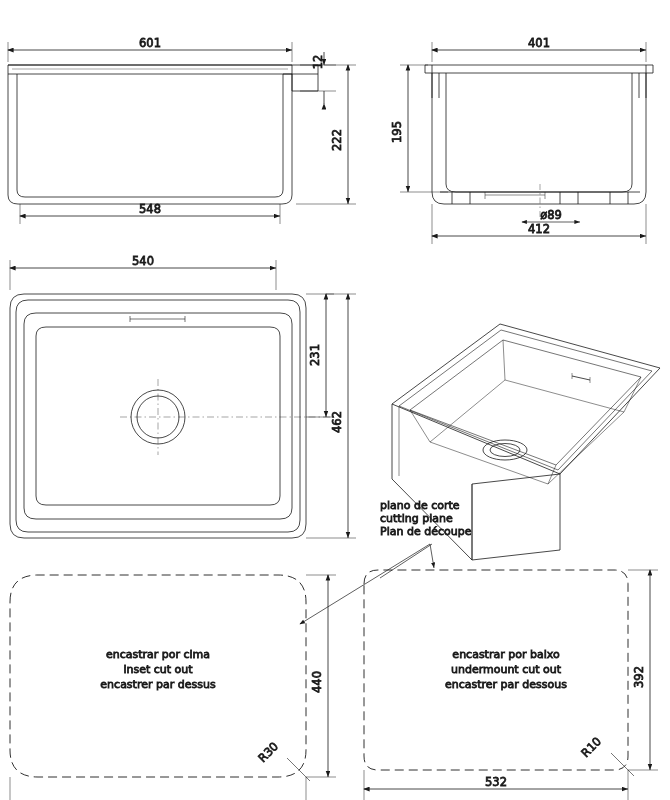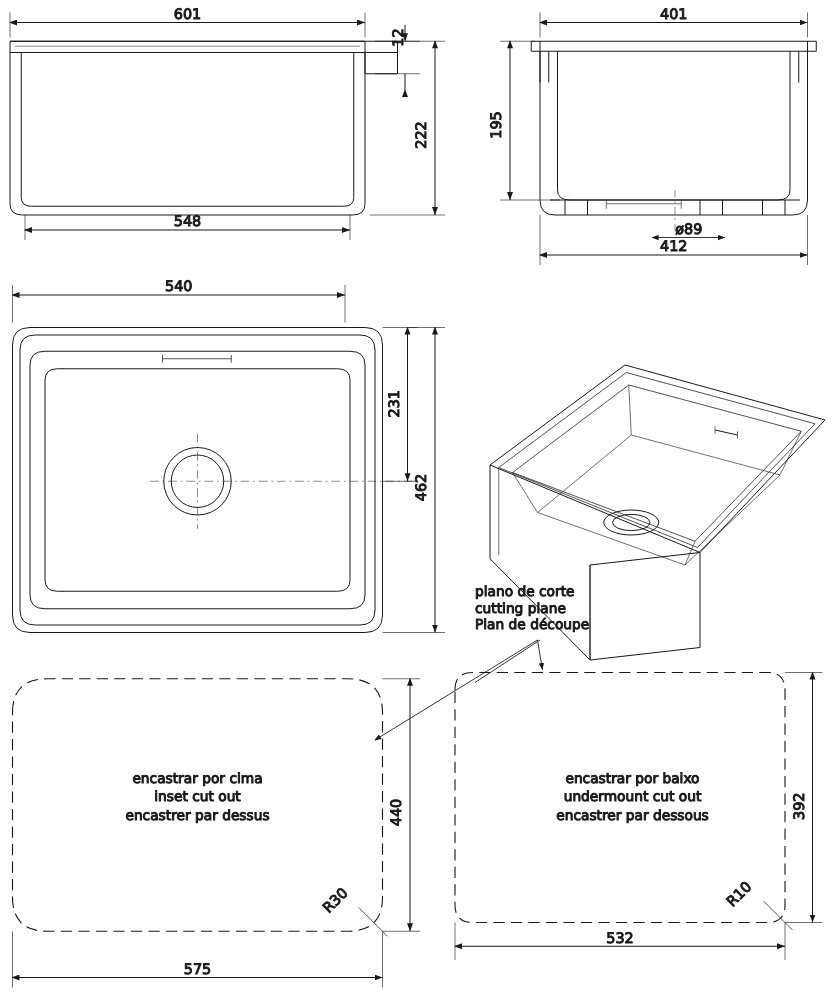--- a/index.html
+++ b/index.html
@@ -1,18 +1,18 @@
 <!DOCTYPE html>
 <html><head>
 <meta charset="utf-8">
 <style>
   html,body{margin:0;padding:0;background:#ffffff;}
   body{width:670px;height:800px;position:relative;overflow:hidden;
        font-family:"DejaVu Sans","Liberation Sans",sans-serif;color:#1a1a1a;}
-  #sheet{position:absolute;inset:0;}
+  #sheet{position:absolute;inset:0;margin-top:32px;}
   svg{display:block;}
   .dim{font-size:11.5px;fill:#1a1a1a;font-family:"DejaVu Sans","Liberation Sans",sans-serif;}
   .lbl{font-size:11px;fill:#1a1a1a;font-family:"DejaVu Sans","Liberation Sans",sans-serif;}
   text{dominant-baseline:alphabetic;}
 </style>
 </head>
 <body>
 
 <div id="sheet">
 <svg width="670" height="800" viewBox="0 0 670 800">

